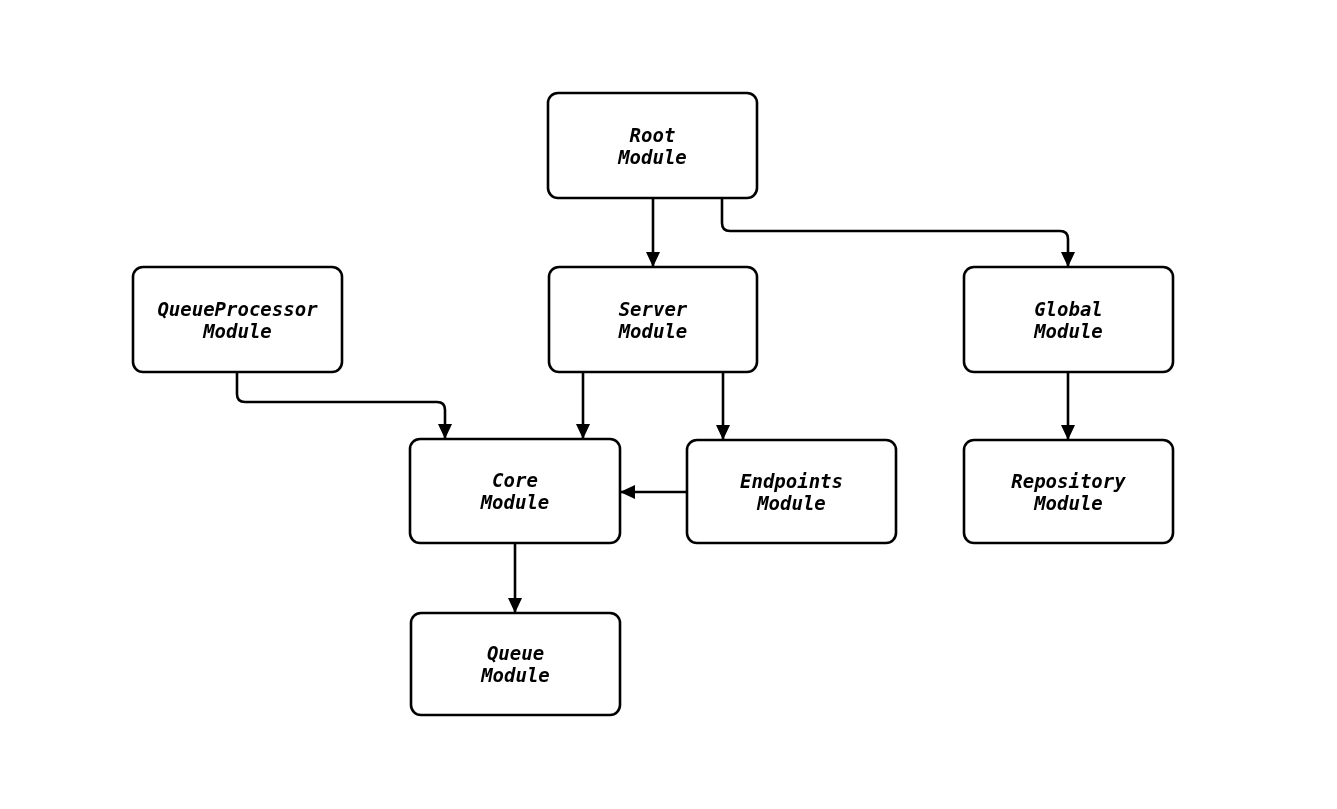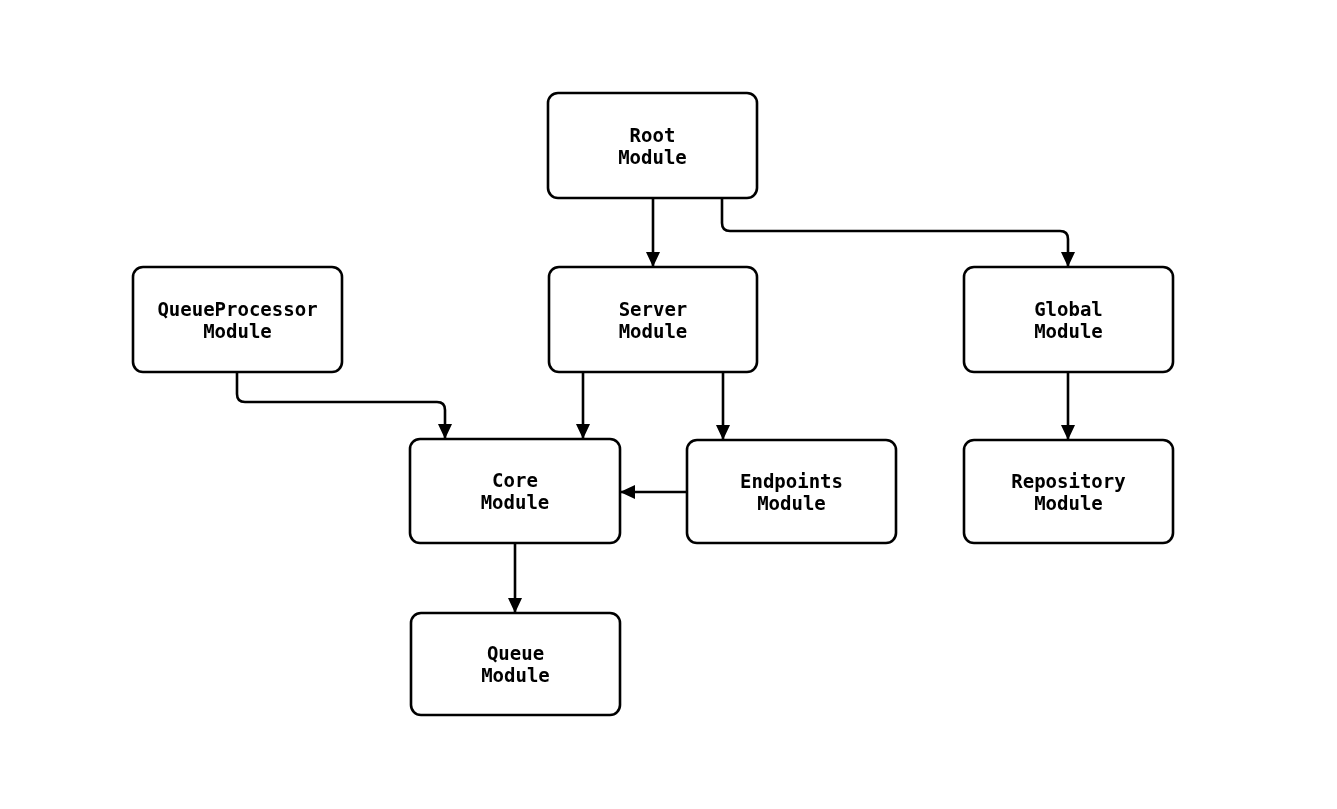--- a/index.html
+++ b/index.html
@@ -6,20 +6,21 @@
     margin: 0;
     padding: 0;
     background: #ffffff;
   }
   .stage {
     position: relative;
     width: 1337px;
     height: 809px;
     background: #5eead4;
     overflow: hidden;
+    font-style: italic;
   }
   svg {
     display: block;
   }
   svg text {
     font-family: "DejaVu Sans Mono", "Liberation Mono", monospace;
     font-weight: bold;
     font-size: 19px;
     fill: #000000;
   }

